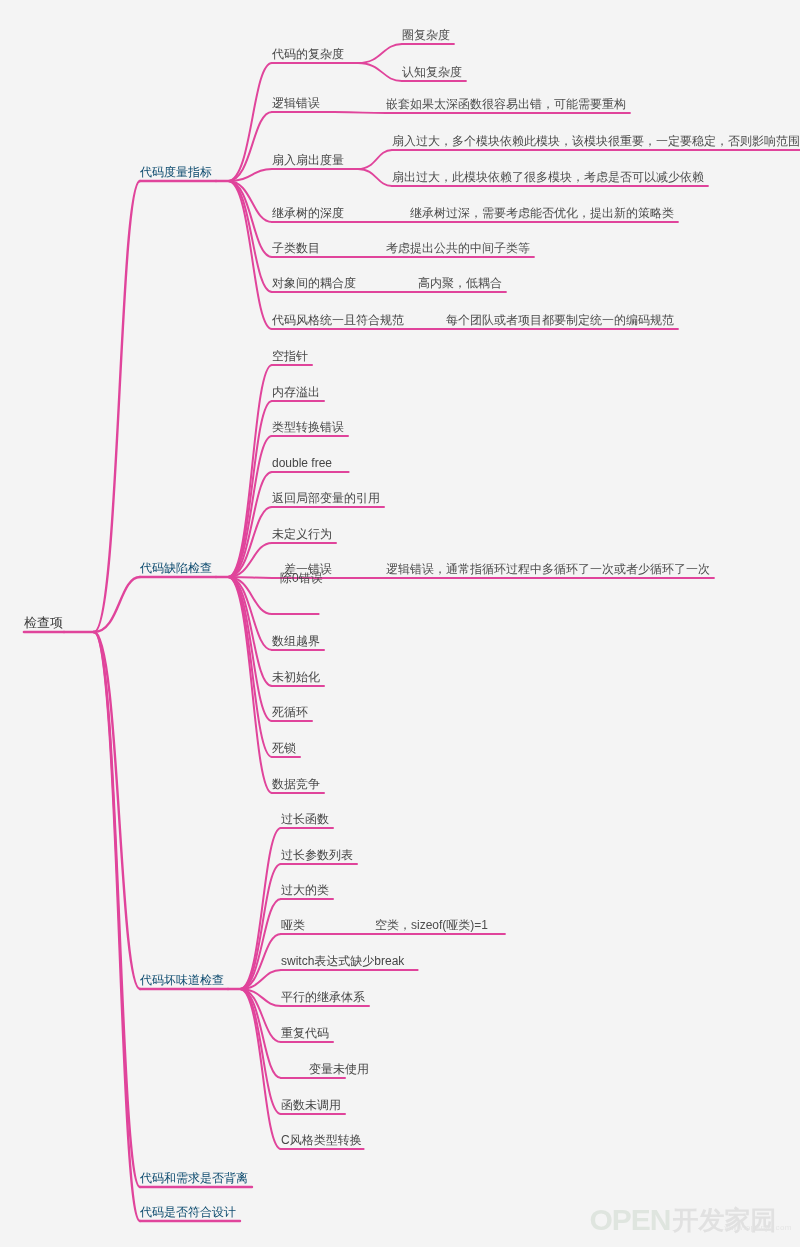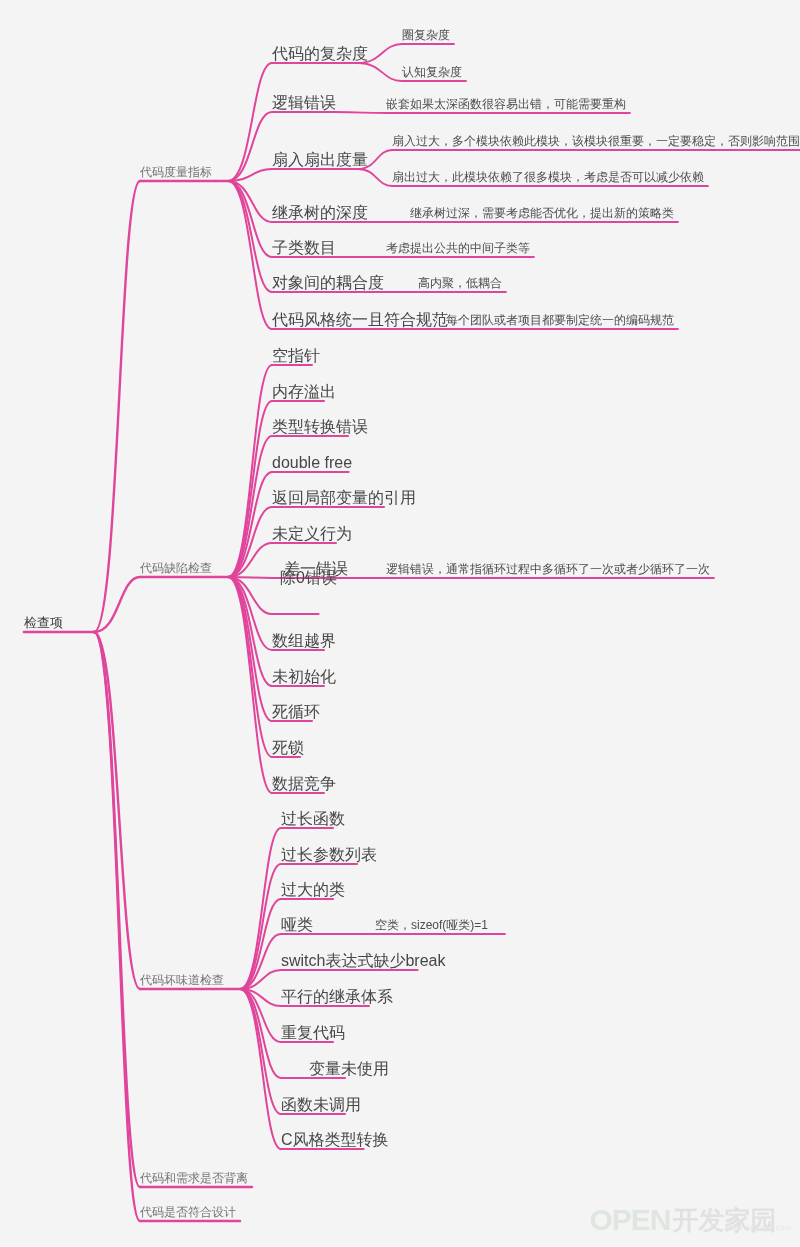--- a/index.html
+++ b/index.html
@@ -12,22 +12,22 @@
   #mindmap{position:absolute;left:0;top:0;width:800px;height:1247px;}
   .node{
     position:absolute;
     color:#4a4a4a;
     font-size:12px;
     line-height:14px;
     white-space:nowrap;
     transform:translateY(-50%);
   }
   .node.root{font-size:13px;color:#3d3d3d;}
-  .node.lv2{font-size:12px;color:#737373;}
-  .node.lv3{font-size:16px;color:#464646;}
+  .node.lv2{font-size:12px;color:#0c4a6e;}
+  .node.lv3{font-size:12px;color:#464646;}
   .node.lv4{font-size:12px;color:#4c4c4c;}
   .watermark{
     position:absolute;right:8px;bottom:10px;
     display:flex;align-items:center;gap:2px;
     opacity:.55;pointer-events:none;user-select:none;
   }
   .wm-open{
     font-size:30px;font-weight:bold;letter-spacing:-1px;
     color:#cfd9cf;
     font-family:"Liberation Sans","DejaVu Sans",sans-serif;

